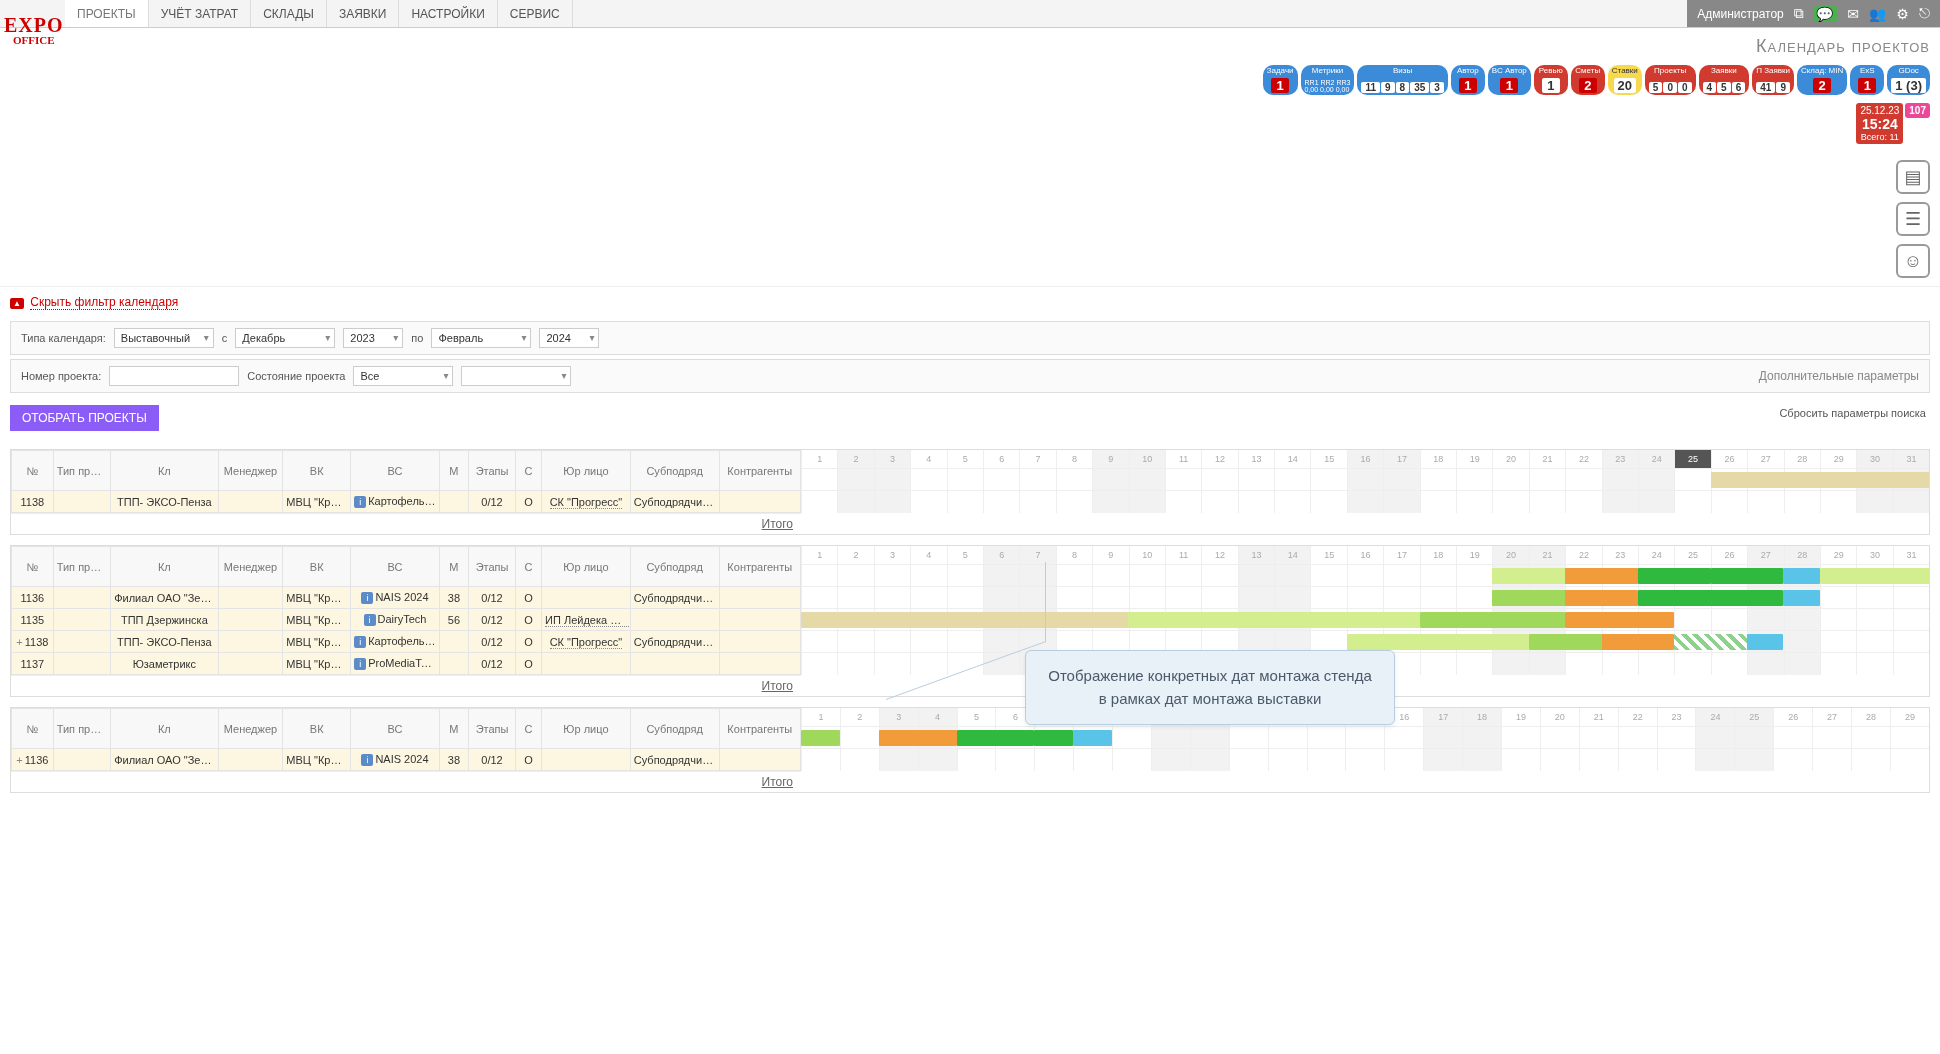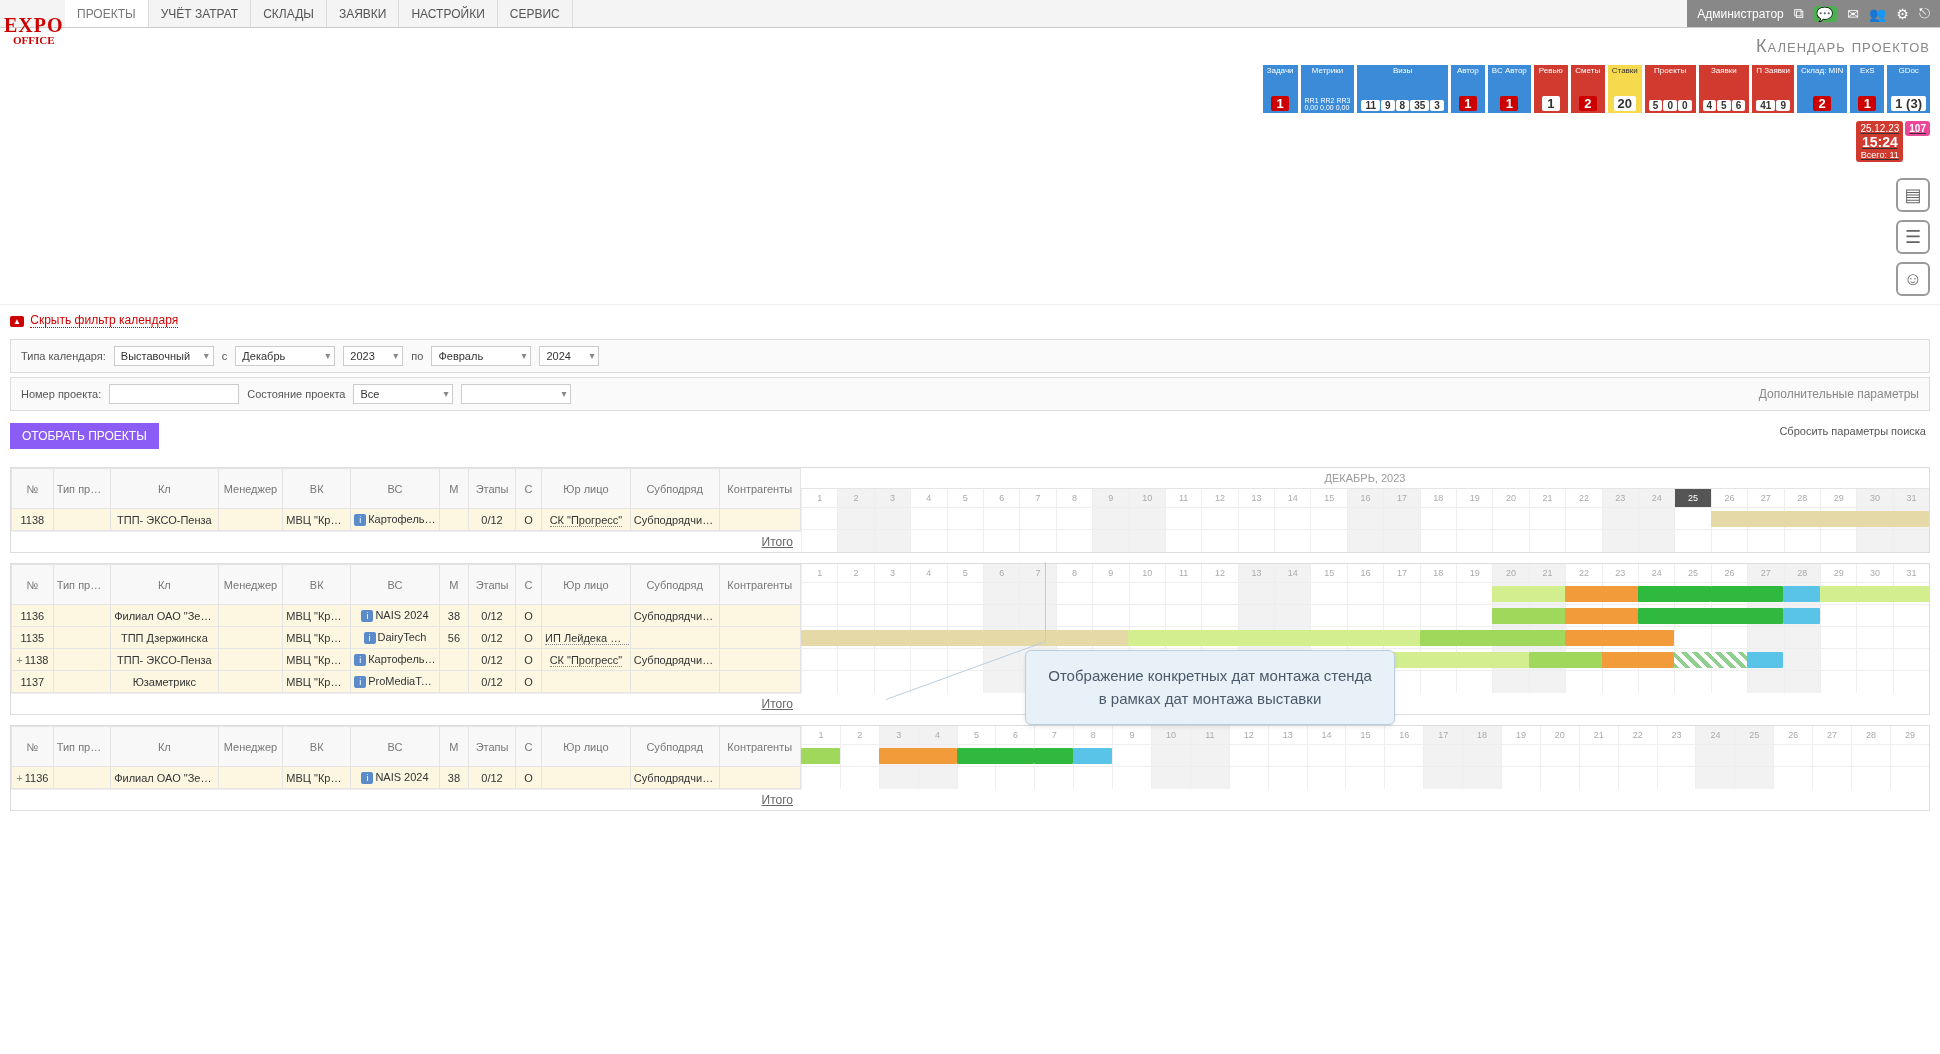--- a/index.html
+++ b/index.html
@@ -15,21 +15,21 @@
 .main-nav-item.active { background:#fff; color:#777; }
 .topbar-right { margin-left:auto; display:flex; align-items:center; background:#888; color:#fff; padding:0 10px; gap:10px; }
 .topbar-right .icon { cursor:pointer; font-size:14px; }
 .badge-green-sm { background:#4caf50; padding:0 3px; border-radius:3px; font-size:11px; }
 
 
 .row2 { display:flex; align-items:flex-end; padding:8px 10px 8px 75px; gap:8px; border-bottom:1px solid #eee;flex-direction:column; }
 .page-title { font-size:18px; color:#888; font-variant:small-caps; letter-spacing:1px; flex:1; }
 
 .widget-strip { display:flex; gap:3px; align-items:stretch; }
-.widget { display:flex; flex-direction:column; align-items:center; justify-content:space-between; padding:2px 4px; border-radius:0; color:#fff; font-size:9px; min-width:34px; height:48px; position:relative; }
+.widget { display:flex; flex-direction:column; align-items:center; justify-content:space-between; padding:2px 4px; border-radius:10px; color:#fff; font-size:9px; min-width:34px; height:30px; position:relative; }
 .widget .wtitle { font-size:8px; line-height:1; }
 .widget .wval { font-size:13px; font-weight:bold; background:#fff; color:#333; padding:0 4px; border-radius:2px; min-width:18px; text-align:center; }
 .widget .wval.red { background:#c00; color:#fff; }
 .wblue{background:#3b8bd8;} .wred{background:#d13a2f;} .wyellow{background:#f6d94c; color:#333;}
 
 .square-btn { width:34px; height:34px; border:2px solid #999; border-radius:6px; display:flex; align-items:center; justify-content:center; font-size:18px; color:#666; cursor:pointer; }
 
 
 .filter-toggle { padding:8px 10px; }
 .filter-toggle a { color:#c00; text-decoration:none; border-bottom:1px dotted #c00; font-size:12px; }
@@ -182,21 +182,21 @@
       </div>
       <div class="widget wblue">
         <div class="wtitle">ExS</div>
         <div class="wval red">1</div>
       </div>
       <div class="widget wblue">
         <div class="wtitle">GDoc</div>
         <div class="wval">1 (3)</div>
       </div>
     </div>
-  <div style="display:flex;gap:2px;align-items:stretch;text-decoration:underline;">
+  <div style="display:flex;gap:2px;align-items:stretch;">
     <div style="background:#d13a2f;color:#fff;padding:2px 4px;border-radius:3px;font-size:10px;text-align:center;">
       <div>25.12.23</div>
         <div style="font-size:14px;font-weight:bold">15:24</div>
       <div style="font-size:9px">Всего: 11</div>
     </div>
     <div style="background:#ec4899;color:#fff;padding:2px 4px;border-radius:3px;font-size:10px;font-weight:bold;height:15px">107</div>
   </div>
   <div style="width:8px"></div>
   <div class="square-btn">▤</div>
   <div class="square-btn">☰</div>
@@ -277,21 +277,20 @@
               <td>О</td>
               <td class="lnk"><span style="border-bottom:1px dotted #888">СК "Прогресс"</span></td>
               <td class="lnk">Субподрядчик 1</td>
               <td></td>
             </tr>
           </tbody>
         </table>
         <div class="itogo">Итого</div>
       </div>
       <div class="cal-right">
-        <div class="month-hdr">ДЕКАБРЬ, 2023</div>
         <div class="day-row">
           <div class="day-cell">1</div>
           <div class="day-cell we">2</div>
           <div class="day-cell we">3</div>
           <div class="day-cell">4</div>
           <div class="day-cell">5</div>
           <div class="day-cell">6</div>
           <div class="day-cell">7</div>
           <div class="day-cell">8</div>
           <div class="day-cell we">9</div>

